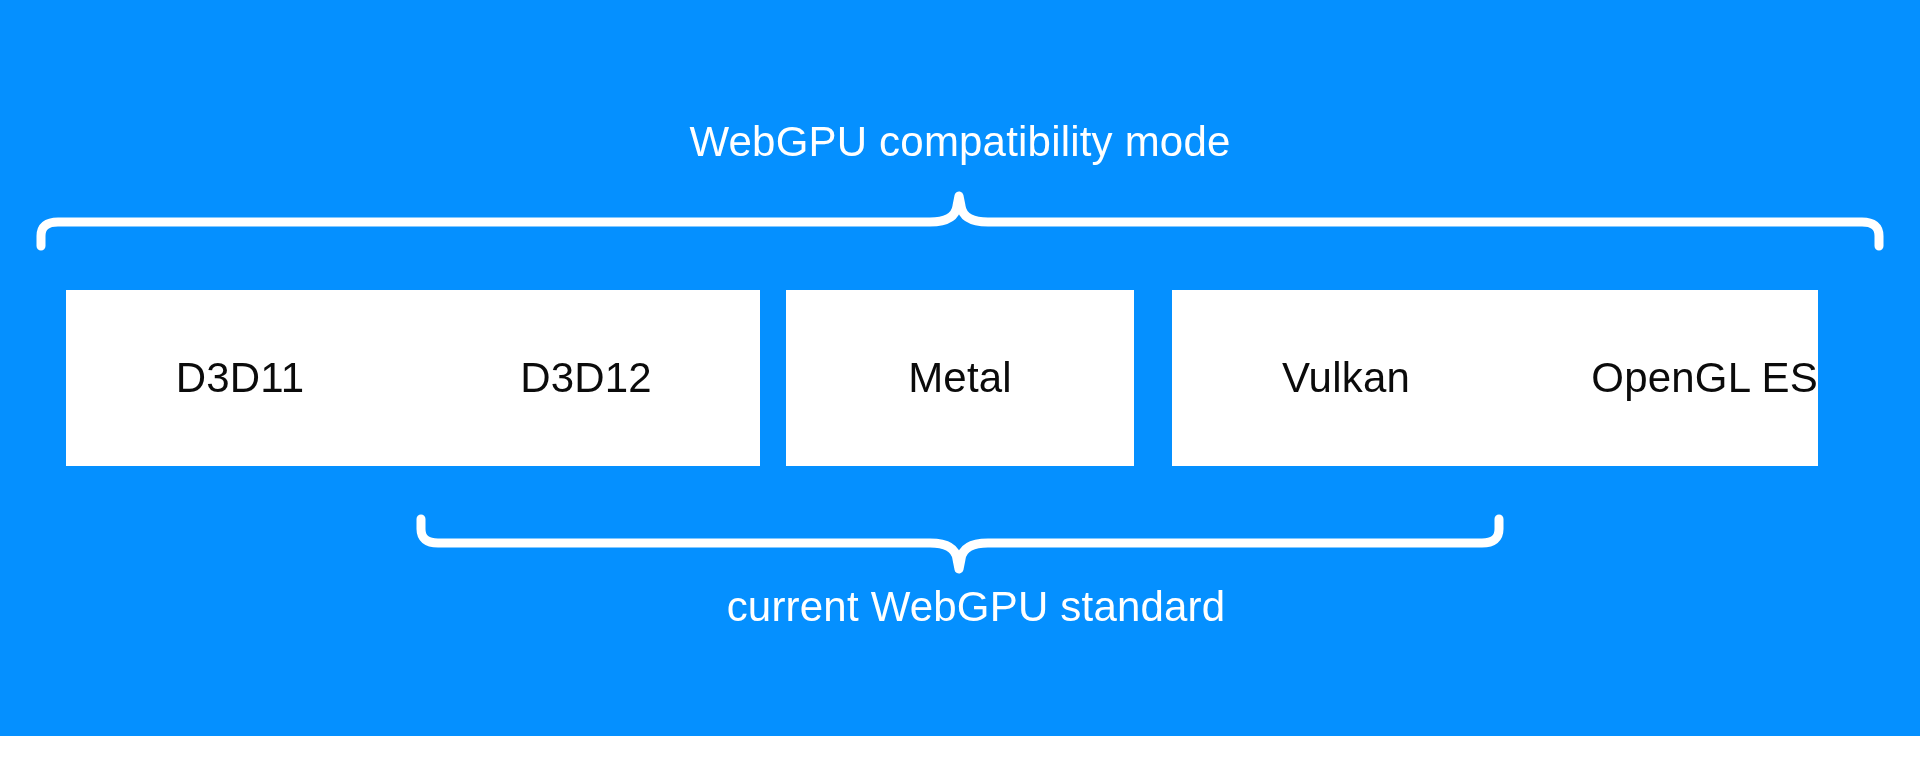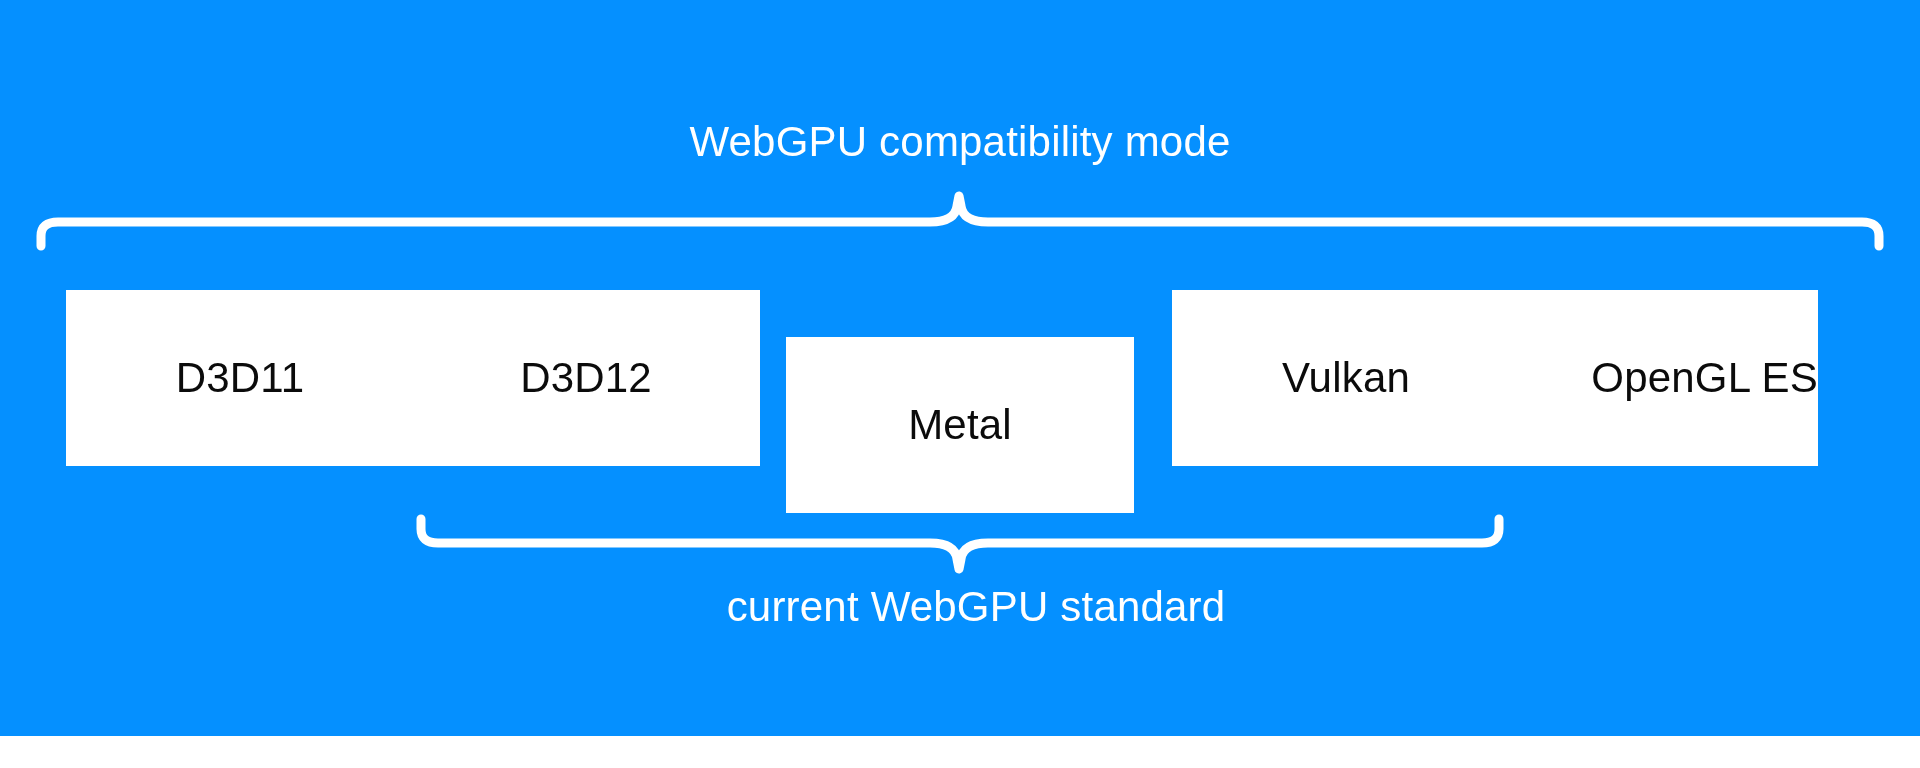--- a/index.html
+++ b/index.html
@@ -78,21 +78,21 @@
     font-family: "Liberation Sans", sans-serif;
     font-weight: 400;
     font-size: 42px;
     line-height: 46px;
     letter-spacing: 0.2px;
     white-space: nowrap;
   }
 
   .box-0 { left: 38px;   width: 348px; margin-left: 28px; }
   .box-1 { left: 412px;  width: 348px; }
-  .box-2 { left: 786px;  width: 348px; margin-top: 47px; }
+  .box-2 { left: 786px;  width: 348px; }
   .box-3 { left: 1160px; width: 348px; margin-left: 12px; }
   .box-4 { left: 1470px; width: 348px; justify-content: flex-end; }
 </style>
 </head>
 <body>
 
 <div id="diagram">
 
   <div class="brace-label" id="top-label">WebGPU compatibility mode</div>
 

